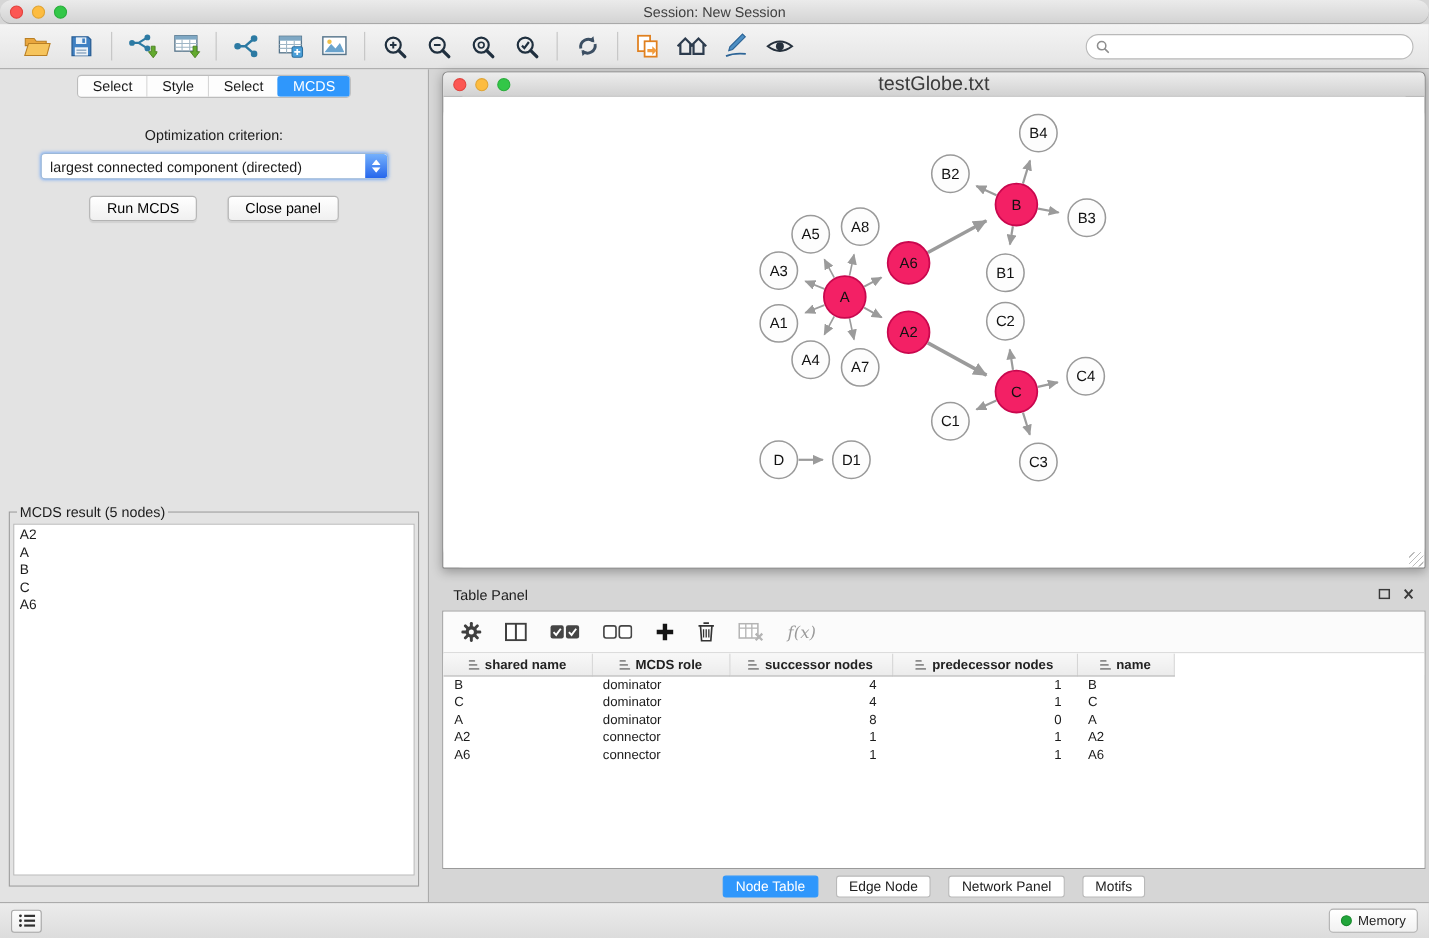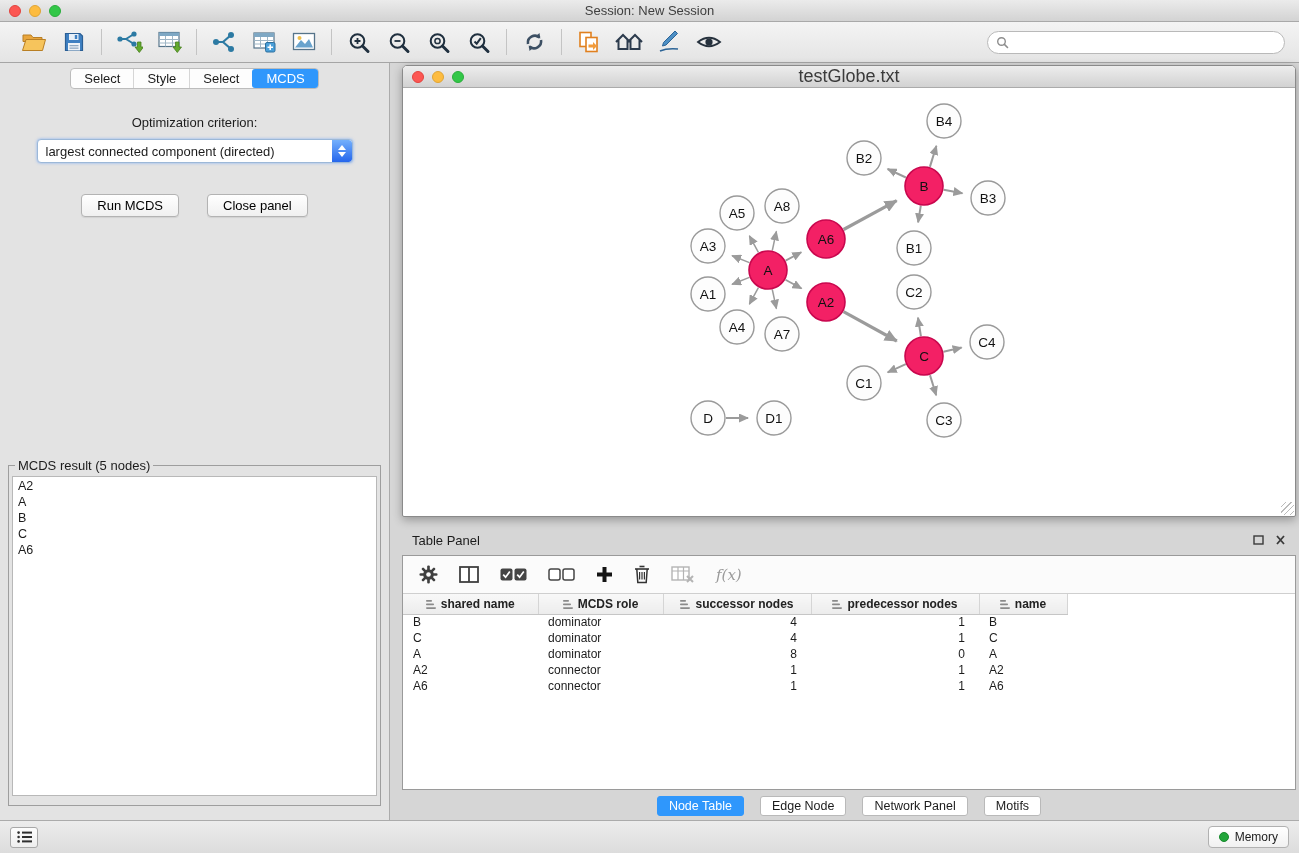--- a/index.html
+++ b/index.html
@@ -1,20 +1,20 @@
 <!DOCTYPE html>
 <html><head>
 <meta charset="utf-8">
 <style>
 *{box-sizing:border-box;margin:0;padding:0;}
 html,body{width:1299px;height:853px;}
 body{font-family:"Liberation Sans",sans-serif;background:#d6d6d6;overflow:hidden;position:relative;font-size:13px;color:#1c1c1c;}
 
 
-.titlebar{height:22px;background:linear-gradient(#ebebeb,#d3d3d3);border-bottom:1px solid #a9a9a9;display:flex;align-items:center;justify-content:center;position:relative;font-size:13px;color:#404040;}
+.titlebar{height:22px;background:linear-gradient(#ebebeb,#d3d3d3);border-bottom:1px solid #a9a9a9;display:flex;align-items:center;justify-content:center;position:relative;font-size:13px;color:#404040;border-radius:11px;}
 .lights{position:absolute;left:9px;top:5px;display:flex;gap:8px;}
 .light{width:12px;height:12px;border-radius:50%;}
 .light.red{background:#fc5753;border:1px solid #e2443f;}
 .light.yellow{background:#fdbc40;border:1px solid #e0a535;}
 .light.green{background:#33c748;border:1px solid #2aae3c;}
 
 
 .toolbar{height:41px;background:linear-gradient(#f4f4f4,#e4e4e4);border-bottom:1px solid #a5a5a5;display:flex;align-items:center;padding:0 14px;}
 .tb-btn{width:40px;height:34px;display:flex;align-items:center;justify-content:center;}
 .tb-sep{width:1px;height:26px;background:#c4c4c4;margin:0 7px;}
@@ -31,21 +31,21 @@
 .seg-tabs{display:flex;justify-content:center;margin-top:5px;}
 .seg-tabs-inner{display:flex;background:#fdfdfd;border:1px solid #bcbcbc;border-radius:4px;align-items:center;}
 .seg-tab{padding:2px 13px;font-size:13px;border-left:1px solid #d6d6d6;cursor:default;}
 .seg-tab:first-child{border-left:none;}
 .seg-tab.active{background:#2f97fc;color:#fff;border-radius:3px;border-left-color:transparent;}
 .opt-label{text-align:center;margin-top:26px;font-size:13px;}
 .dropdown{width:316px;height:24px;margin:9px auto 0;background:#fff;border:1px solid #9cb8d8;border-radius:4px;display:flex;align-items:center;overflow:hidden;box-shadow:0 0 3px rgba(100,160,250,.75);}
 .dropdown-text{flex:1;padding-left:8px;font-size:13px;white-space:nowrap;overflow:hidden;}
 .dropdown-stepper{width:20px;align-self:stretch;background:linear-gradient(#74b0fc,#2566ec);display:flex;flex-direction:column;align-items:center;justify-content:center;gap:2px;border-radius:0 3px 3px 0;}
 .btn-row{display:flex;justify-content:center;gap:28px;margin-top:15px;}
-.mac-btn{background:linear-gradient(#ffffff,#f0f0f0);border:1px solid #b3b3b3;border-radius:4px;padding:3px 15px;font-size:13px;cursor:default;box-shadow:0 1px 1px rgba(0,0,0,.08);margin-top:16px;}
+.mac-btn{background:linear-gradient(#ffffff,#f0f0f0);border:1px solid #b3b3b3;border-radius:4px;padding:3px 15px;font-size:13px;cursor:default;box-shadow:0 1px 1px rgba(0,0,0,.08);}
 fieldset.result-box{margin:auto 8px 14px;height:348px;border:1px solid #9e9e9e;padding:3px 3px 5px;background:transparent;}
 fieldset.result-box legend{font-size:13px;padding:0 3px;margin-left:3px;}
 .listbox{height:320px;background:#fff;border:1px solid #b8b8b8;padding:1px 3px;overflow:hidden;}
 .result-item{font-size:12.5px;line-height:16px;padding-left:2px;}
 
 
 .right-col{flex:1;display:flex;flex-direction:column;padding:2px 3px 0 12px;background:#d6d6d6;}
 
 
 .net-window{height:452px;background:#fff;border:1px solid #8a8a8a;border-radius:5px 5px 2px 2px;box-shadow:0 3px 10px rgba(0,0,0,.3);display:flex;flex-direction:column;overflow:hidden;position:relative;}

